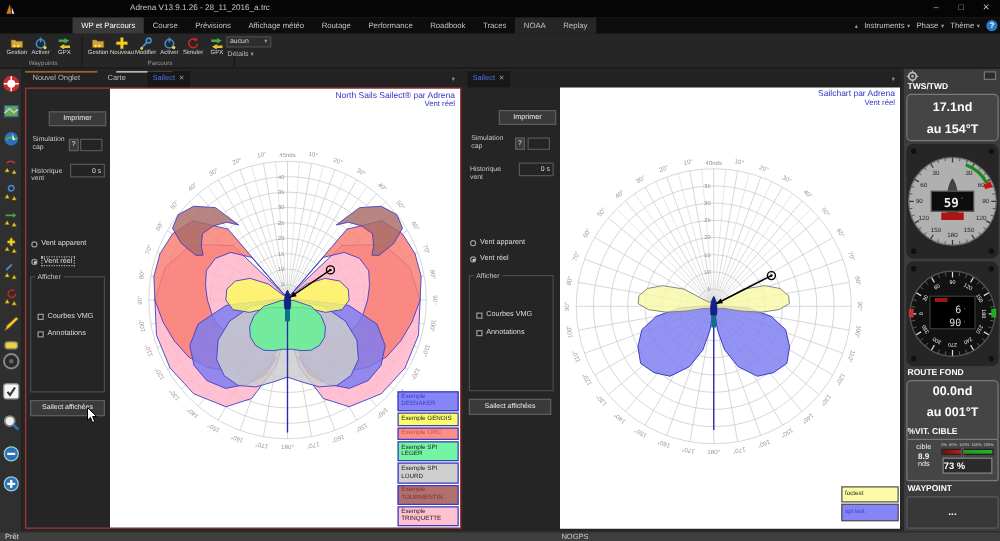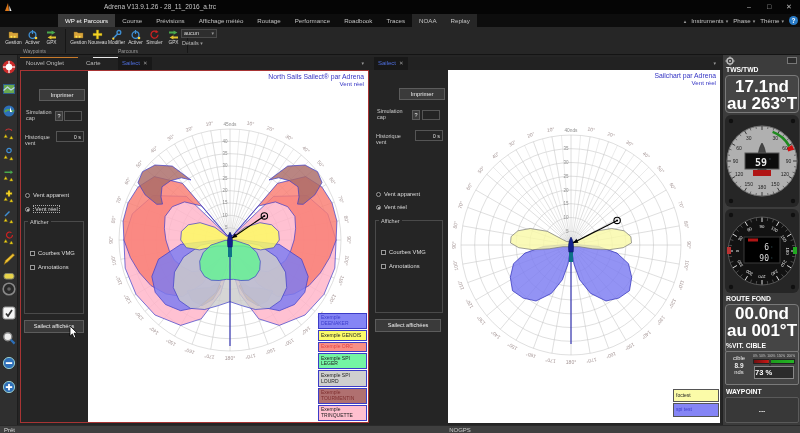--- a/index.html
+++ b/index.html
@@ -78,21 +78,21 @@
   .chart-title{position:absolute;right:4px;top:2px;text-align:right;color:#3434c4;}
   .ct1{font-size:6.8px;} .ct2{font-size:6.2px;}
   .legend{position:absolute;right:1px;bottom:1px;width:49px;display:flex;flex-direction:column;}
   .leg-item{border:1px solid #3c3cc8;font-size:5px;line-height:5.6px;padding:1.5px 2px;margin-top:1px;}
   #legend-right{bottom:6px;width:46px;}
   #legend-right .leg-item{border-color:#555;padding:3px 2px;}
   
   #instruments{left:722px;top:55px;width:78px;height:370px;background:#3c3c3c;border-left:1px solid #222;}
   .inst-lbl{position:absolute;left:3px;font-size:6.8px;font-weight:bold;color:#fff;}
   .inst-box{position:absolute;left:2px;width:74px;background:#454545;border:1px solid #7a7a7a;border-radius:4px;color:#fff;text-align:center;}
-  .big1{font-size:17px;font-weight:bold;line-height:17px;}
+  .big1{font-size:10px;font-weight:bold;line-height:17px;}
   .vit-grid{display:flex;text-align:left;}
   .cible-cell{width:26px;text-align:center;color:#eee;font-size:5.8px;line-height:7px;padding-top:3px;}
   .cible-val{font-weight:bold;font-size:6.5px;}
   #vit-scale{display:flex;justify-content:space-between;font-size:3.2px;color:#ccc;padding:2px 1px 0 1px;}
   #vit-bar{position:relative;height:5px;margin:1px 1px 0 1px;background:linear-gradient(to right,#6d1010 0%,#c41616 34%,#1d9c1d 44%,#25b425 100%);border:1px solid #222;}
   #vit-pointer{position:absolute;top:-1px;width:2px;height:7px;background:#fff;border:0.5px solid #333;}
   #vit-pct{margin:2px 2px 0 2px;background:#2b2b2b;border:1px solid #888;font-size:7.5px;font-weight:bold;line-height:11px;}
   #wp-box{height:26px;background:#383838;border:1px solid #5a5a5a;border-radius:2px;font-size:8px;font-weight:bold;line-height:24px;}
   
   #statusbar{left:0;top:425px;width:800px;height:8px;background:#3f3f3f;border-top:1px solid #2a2a2a;color:#ddd;font-size:6px;}
@@ -648,21 +648,21 @@
           <line x1="5" y1="8" x2="5" y2="9.6"></line>
           <line x1="0.4" y1="5" x2="2" y2="5"></line>
           <line x1="8" y1="5" x2="9.6" y2="5"></line>
         </g>
     </svg>
     <div class="abs" style="right:3px;top:2px;width:10px;height:7px;border:1px solid #777;background:#2c2c2c"></div>
 
     <div class="inst-lbl" style="top:11px">TWS/TWD</div>
     <div class="inst-box" style="top:20px;height:38px;padding-top:2px">
       <div class="big1">17.1nd</div>
-      <div class="big1">au 263°T</div>
+      <div class="big1">au 154°T</div>
     </div>
 
     <svg class="abs" id="gauge-wind" style="left:2px;top:60px" width="74" height="92">
         <rect x="0" y="0" width="74" height="92" rx="6" fill="#262626"></rect>
         <circle cx="6" cy="6" r="2.2" fill="#101010"></circle>
         <circle cx="68" cy="6" r="2.2" fill="#101010"></circle>
         <circle cx="6" cy="86" r="2.2" fill="#101010"></circle>
         <circle cx="68" cy="86" r="2.2" fill="#101010"></circle>
         <circle cx="37" cy="46" r="35" fill="#b0b0b0" stroke="#777"></circle>
         <line x1="37" y1="15" x2="37" y2="11" stroke="#3a3a3a" stroke-width="1"></line>

